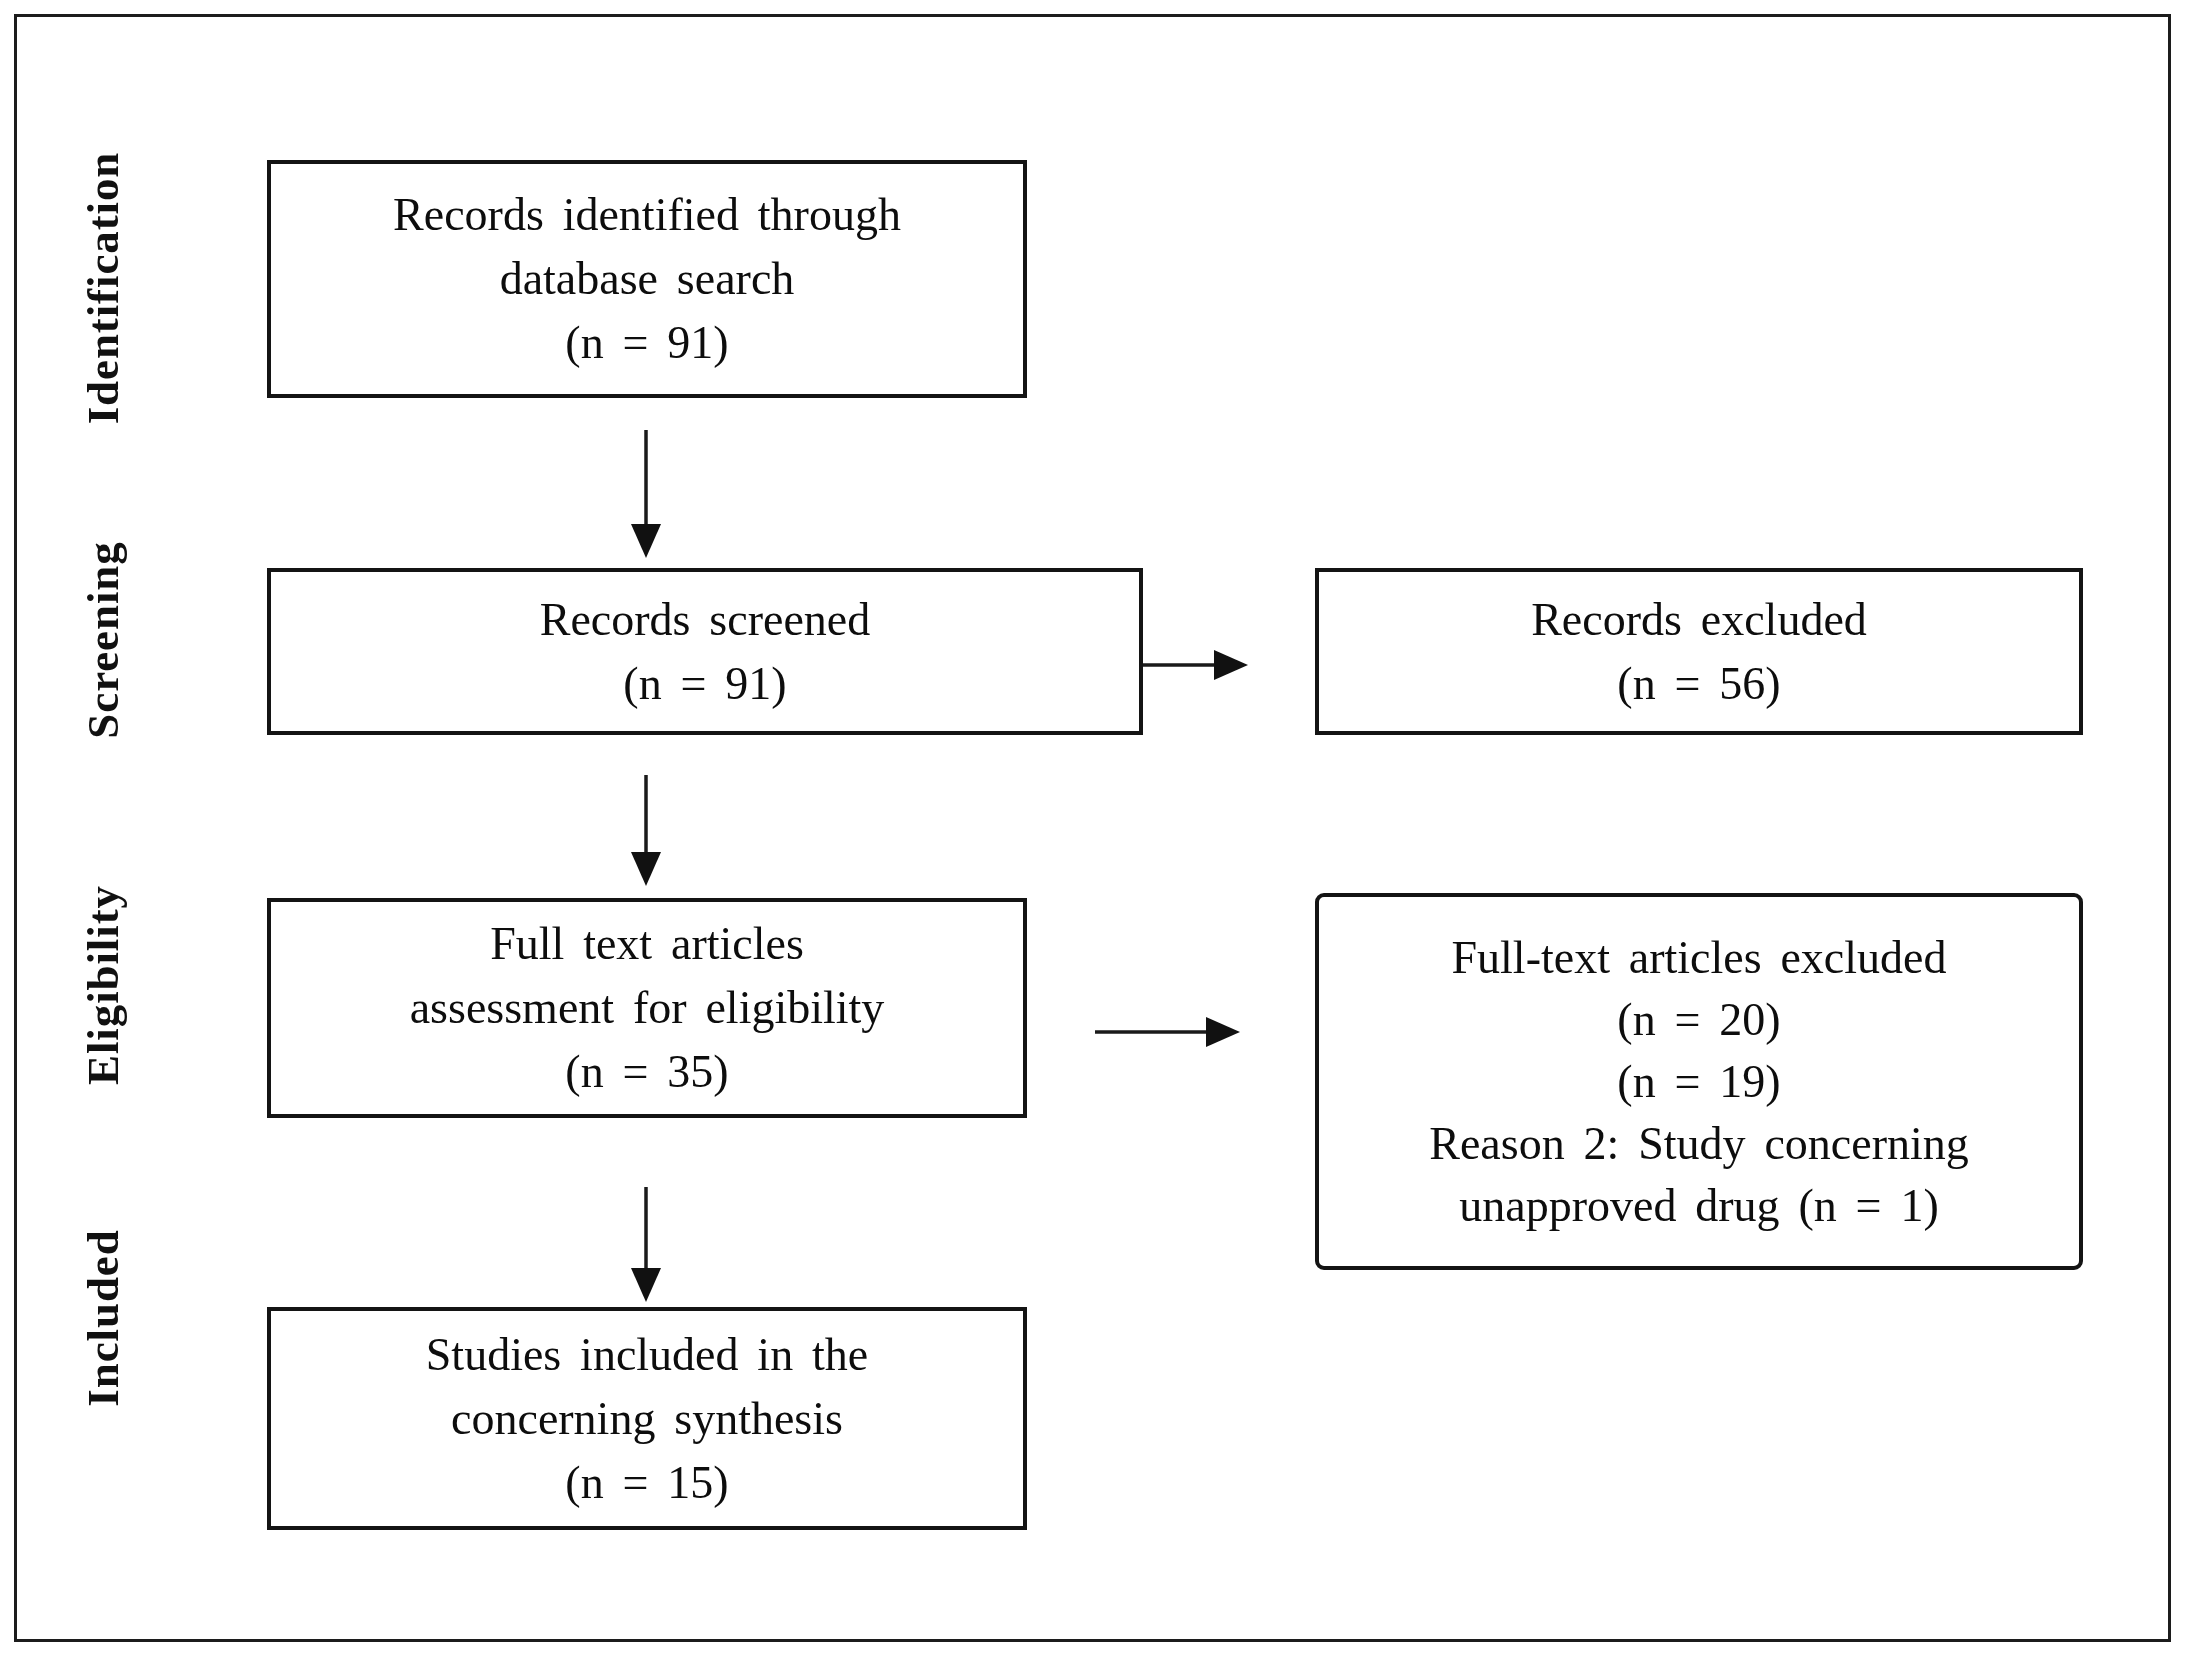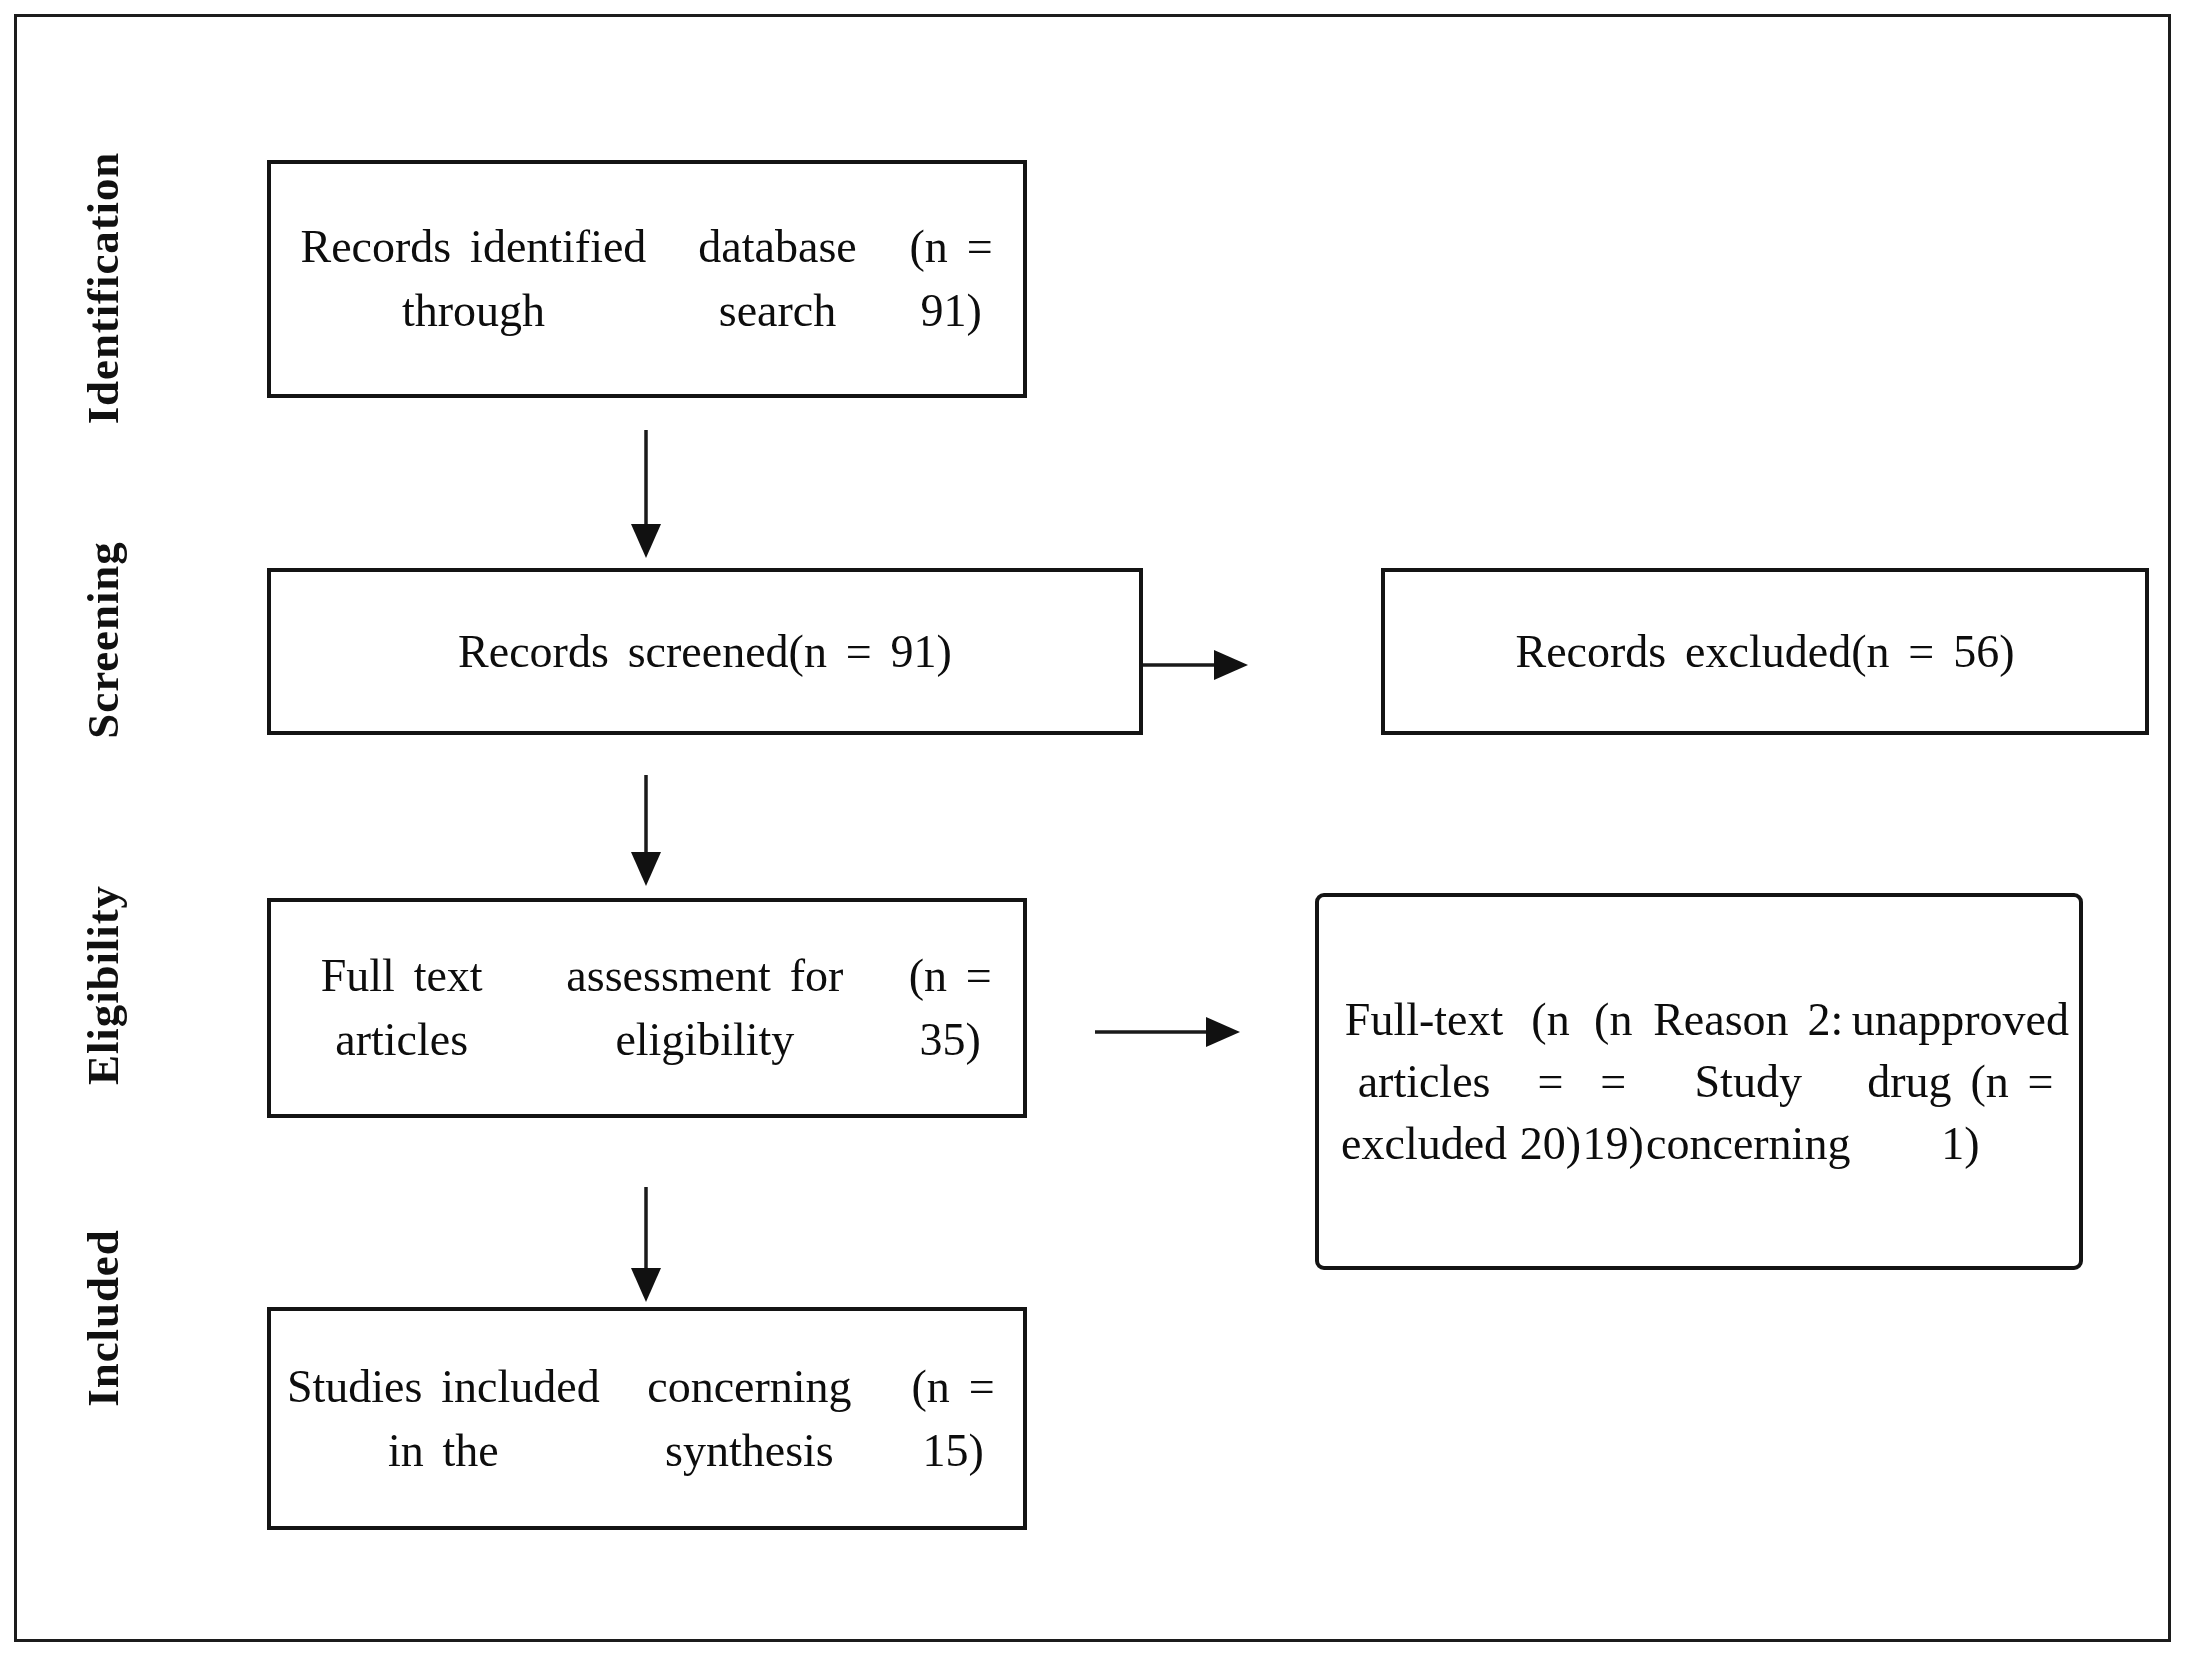--- a/index.html
+++ b/index.html
@@ -34,21 +34,21 @@
     letter-spacing: 0.02em;
     white-space: nowrap;
     color: #111111;
   }
   .flow-box {
     position: absolute;
     box-sizing: border-box;
     border: 4px solid #141414;
     background: #ffffff;
     display: flex;
-    flex-direction: row;
+    flex-direction: column;
     align-items: center;
     justify-content: center;
     text-align: center;
     font-size: 46px;
     line-height: 64px;
     word-spacing: 0.16em;
     padding: 6px 10px;
   }
   .flow-box.tight {
     line-height: 62px;
@@ -110,21 +110,21 @@
     <div>Records identified through</div>
     <div>database search</div>
     <div>(n = 91)</div>
   </div>
 
   <div class="flow-box" style="left:267px; top:568px; width:876px; height:167px;">
     <div>Records screened</div>
     <div>(n = 91)</div>
   </div>
 
-  <div class="flow-box" style="left:1381px; top:568px; width:768px; height:167px;">
+  <div class="flow-box" style="left:1315px; top:568px; width:768px; height:167px;">
     <div>Records excluded</div>
     <div>(n = 56)</div>
   </div>
 
   <div class="flow-box" style="left:267px; top:898px; width:760px; height:220px;">
     <div>Full text articles</div>
     <div>assessment for eligibility</div>
     <div>(n = 35)</div>
   </div>
 

